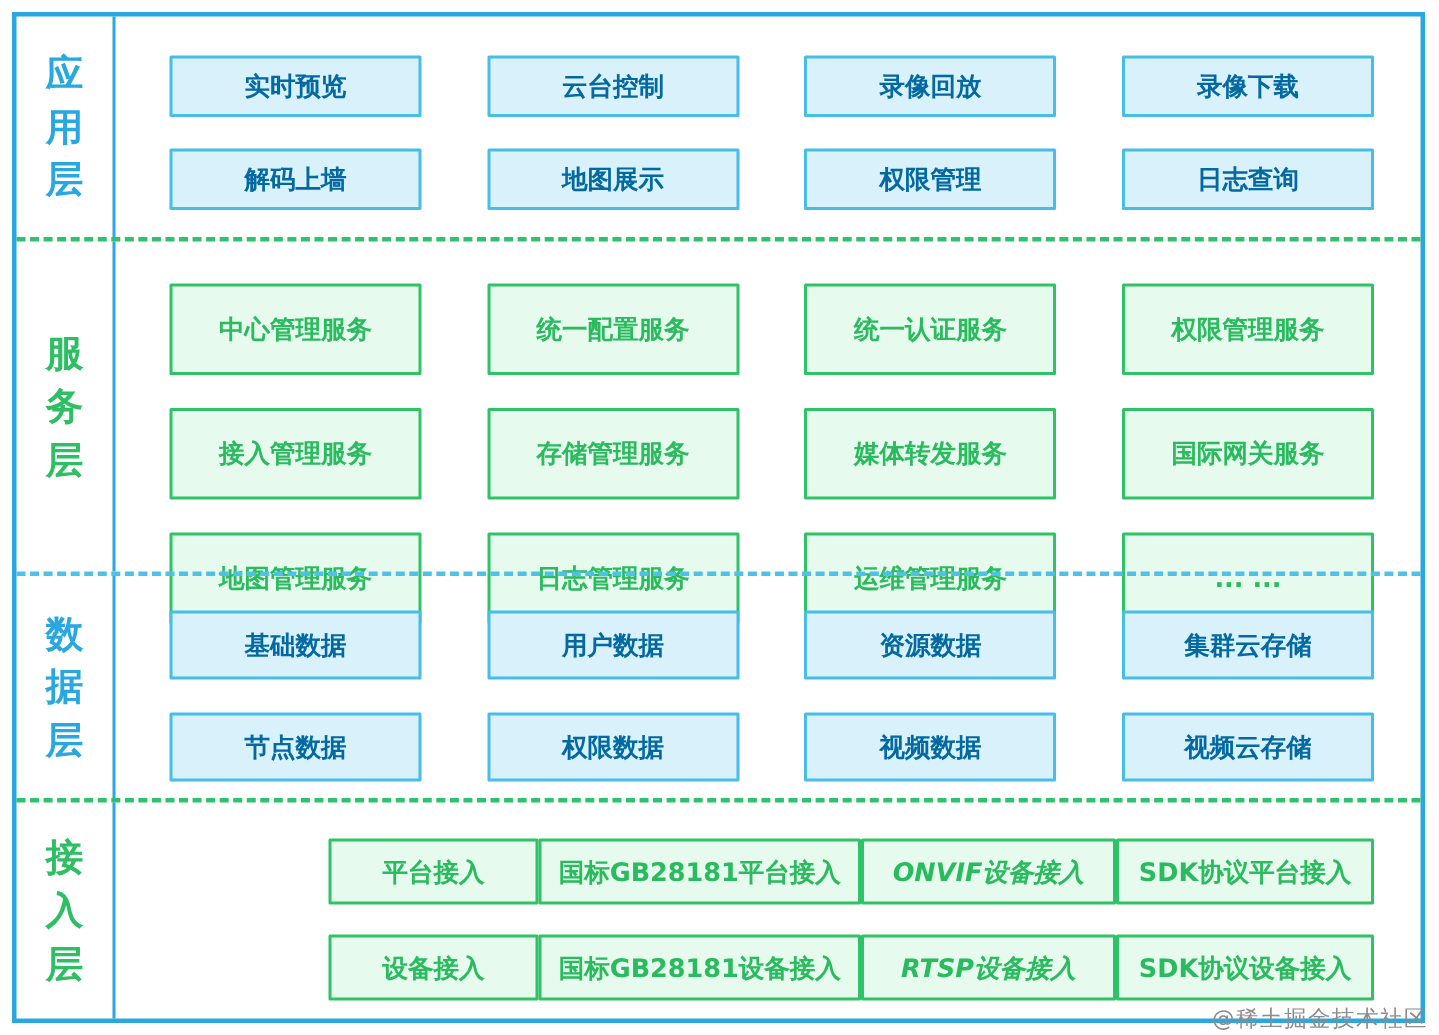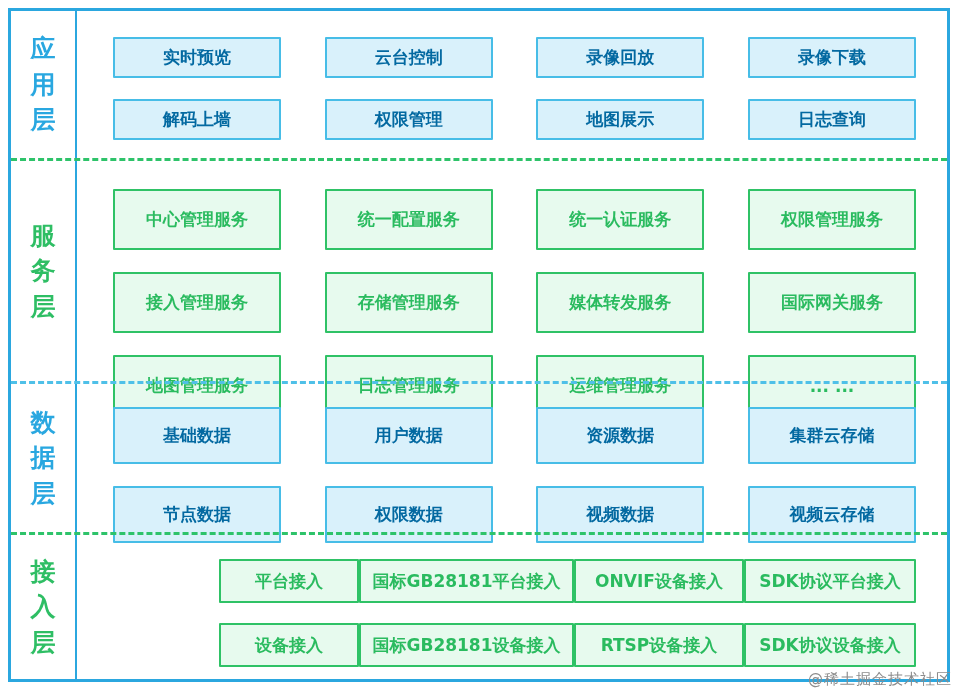--- a/index.html
+++ b/index.html
@@ -72,30 +72,30 @@
     display: flex;
     align-items: center;
     justify-content: center;
     font-weight: bold;
     font-size: 17px;
     border-radius: 1px;
     white-space: nowrap;
   }
   .l1 .box { height: 41px; }
   .l2 .box { height: 61px; }
-  .l3 .box { height: 57px; }
+  .l3 .box { height: 46px; }
   .l4 .box { height: 44px; }
 
   .box.blue  { background: #D9F1FB; border: 2px solid #47BDE7; color: #0369a1; }
   .box.green { background: #E7FAEE; border: 2px solid #2FC266; color: #2ABB5F; }
 
   .w-std { width: 168px; }
   .w-a { width: 140px; }
   .w-b { width: 215px; }
-  .w-c { width: 170px; }
+  .w-c { width: 170px; font-style: italic; }
   .w-d { width: 172px; }
 
   .watermark {
     position: absolute;
     right: 7px;
     bottom: 1px;
     font-size: 15px;
     color: #8C8C8C;
     letter-spacing: 1px;
   }
@@ -112,22 +112,22 @@
       </div>
       <div class="content">
         <div class="row">
           <div class="box blue w-std">实时预览</div>
           <div class="box blue w-std">云台控制</div>
           <div class="box blue w-std">录像回放</div>
           <div class="box blue w-std">录像下载</div>
         </div>
         <div class="row">
           <div class="box blue w-std">解码上墙</div>
+          <div class="box blue w-std">地图展示</div>
           <div class="box blue w-std">权限管理</div>
-          <div class="box blue w-std">地图展示</div>
           <div class="box blue w-std">日志查询</div>
         </div>
       </div>
     </div>
 
     <div class="layer l2">
       <div class="label-col">
         <div class="label-text label-green">服务层</div>
       </div>
       <div class="content">

